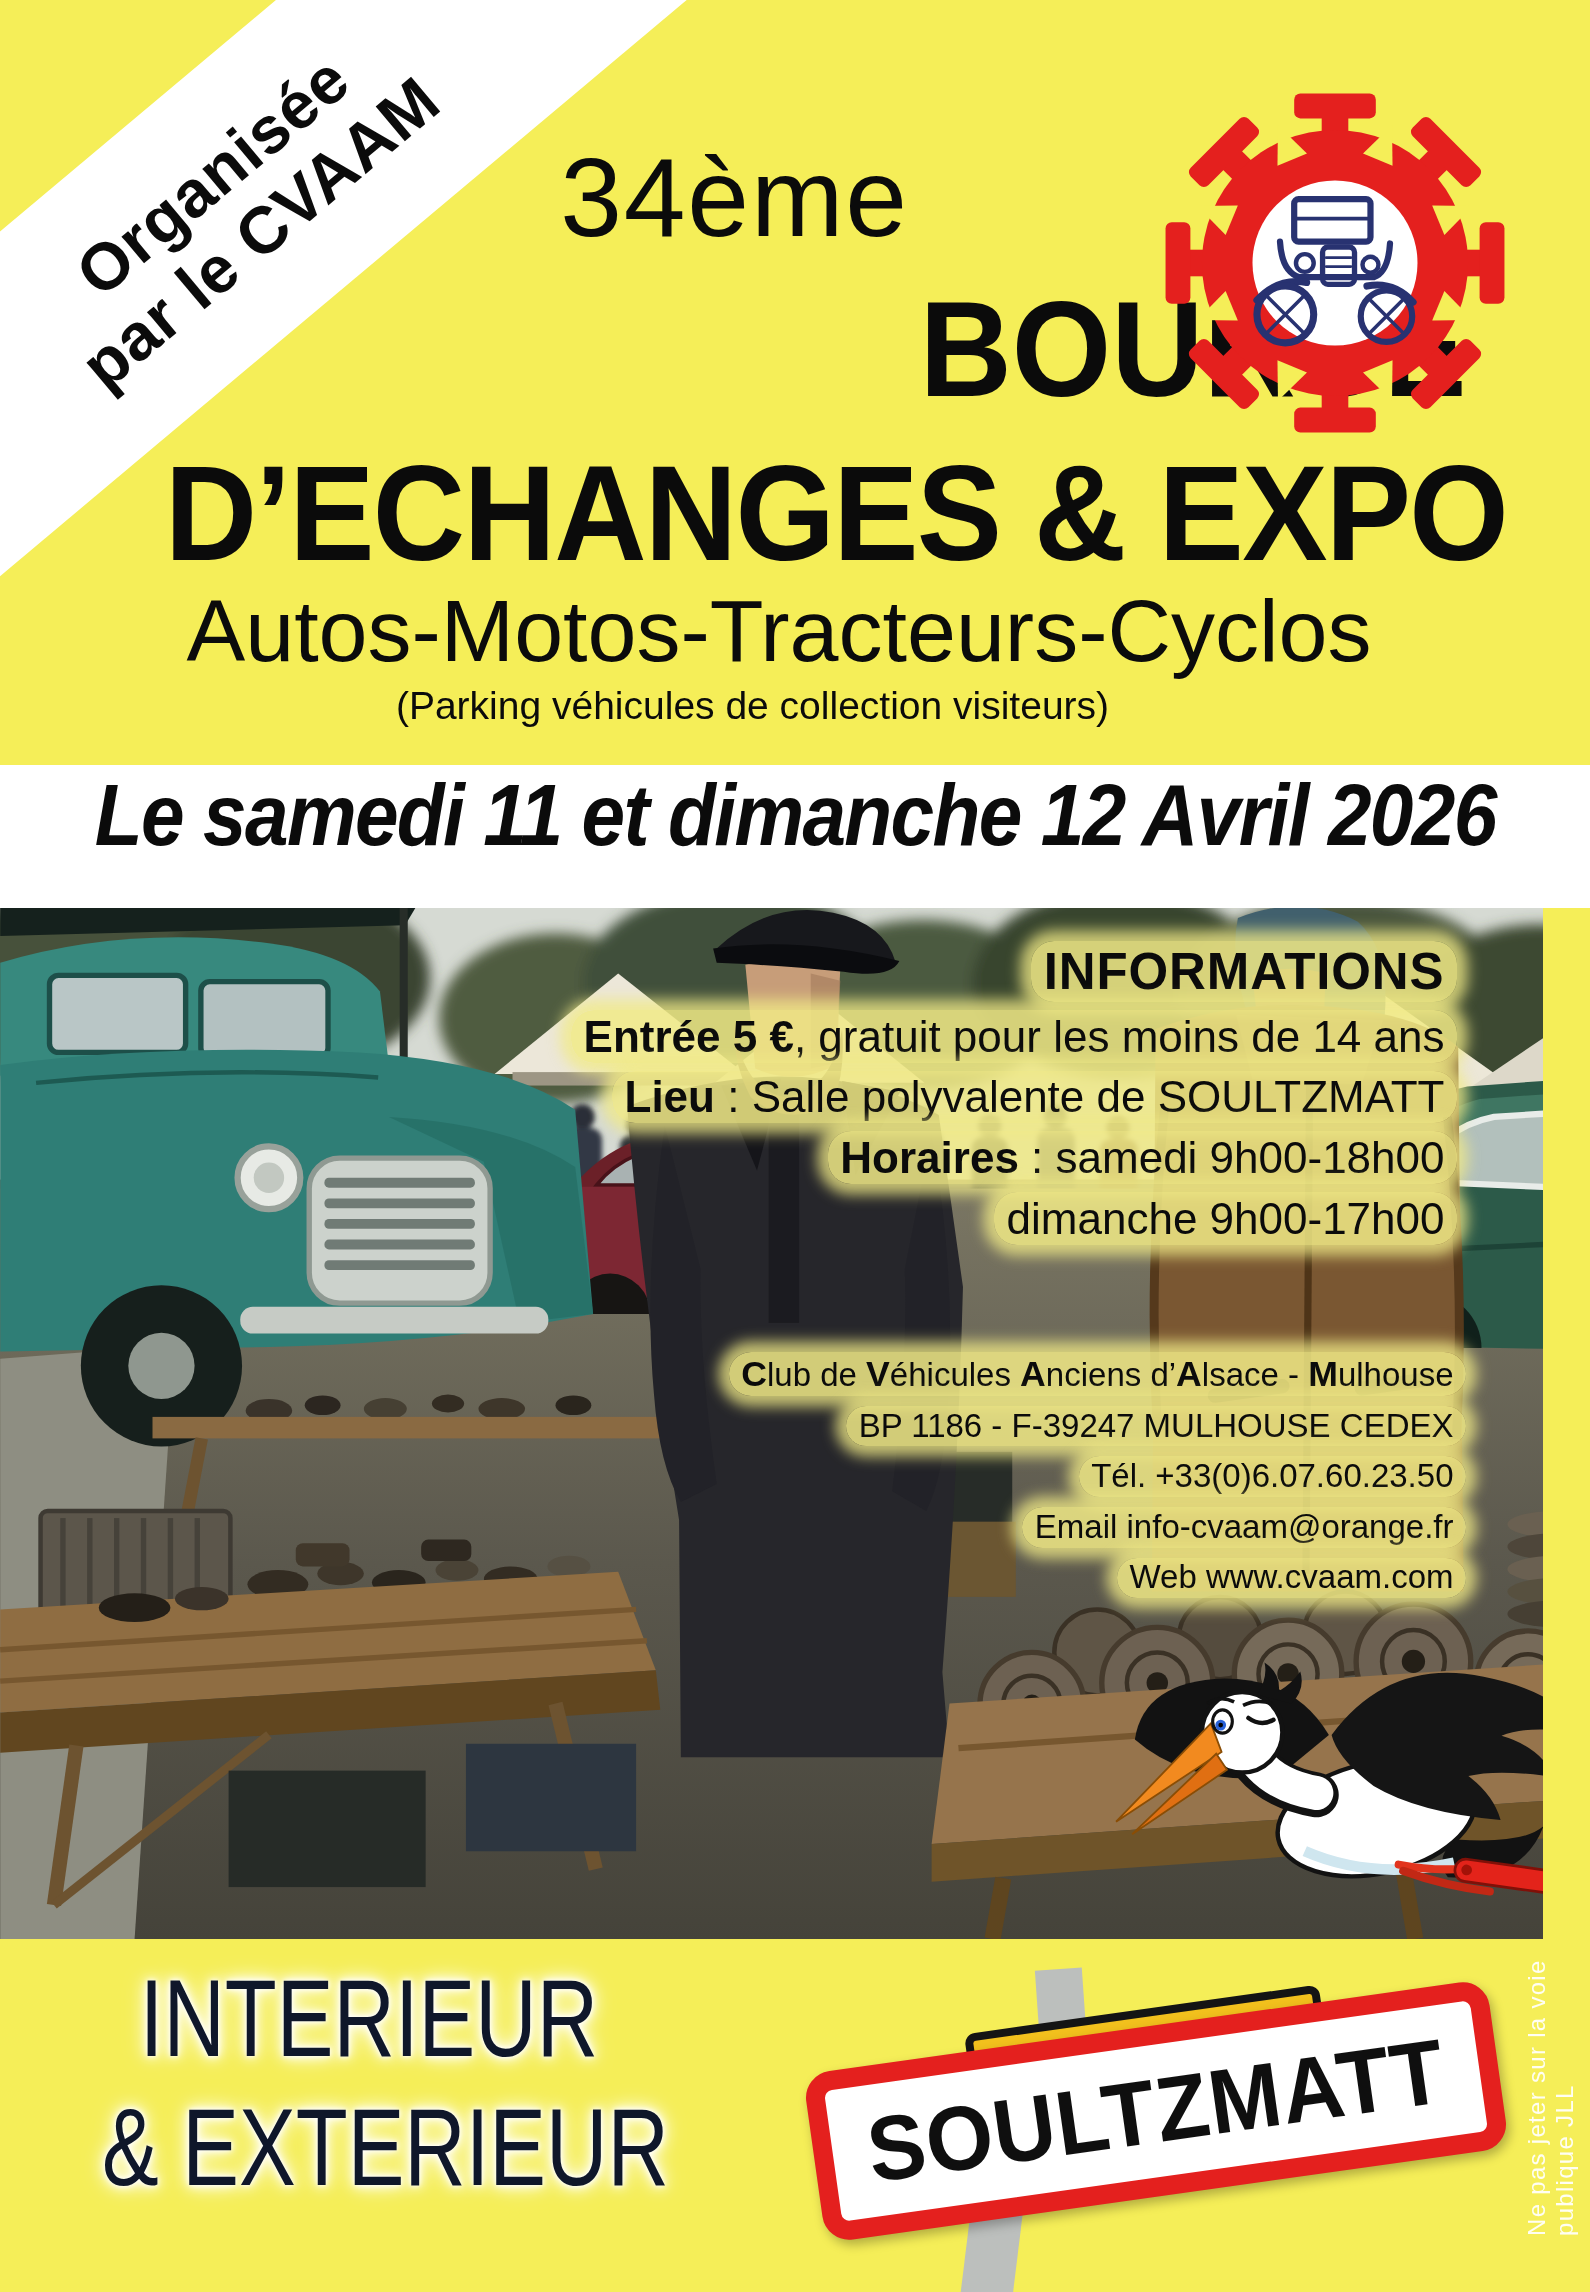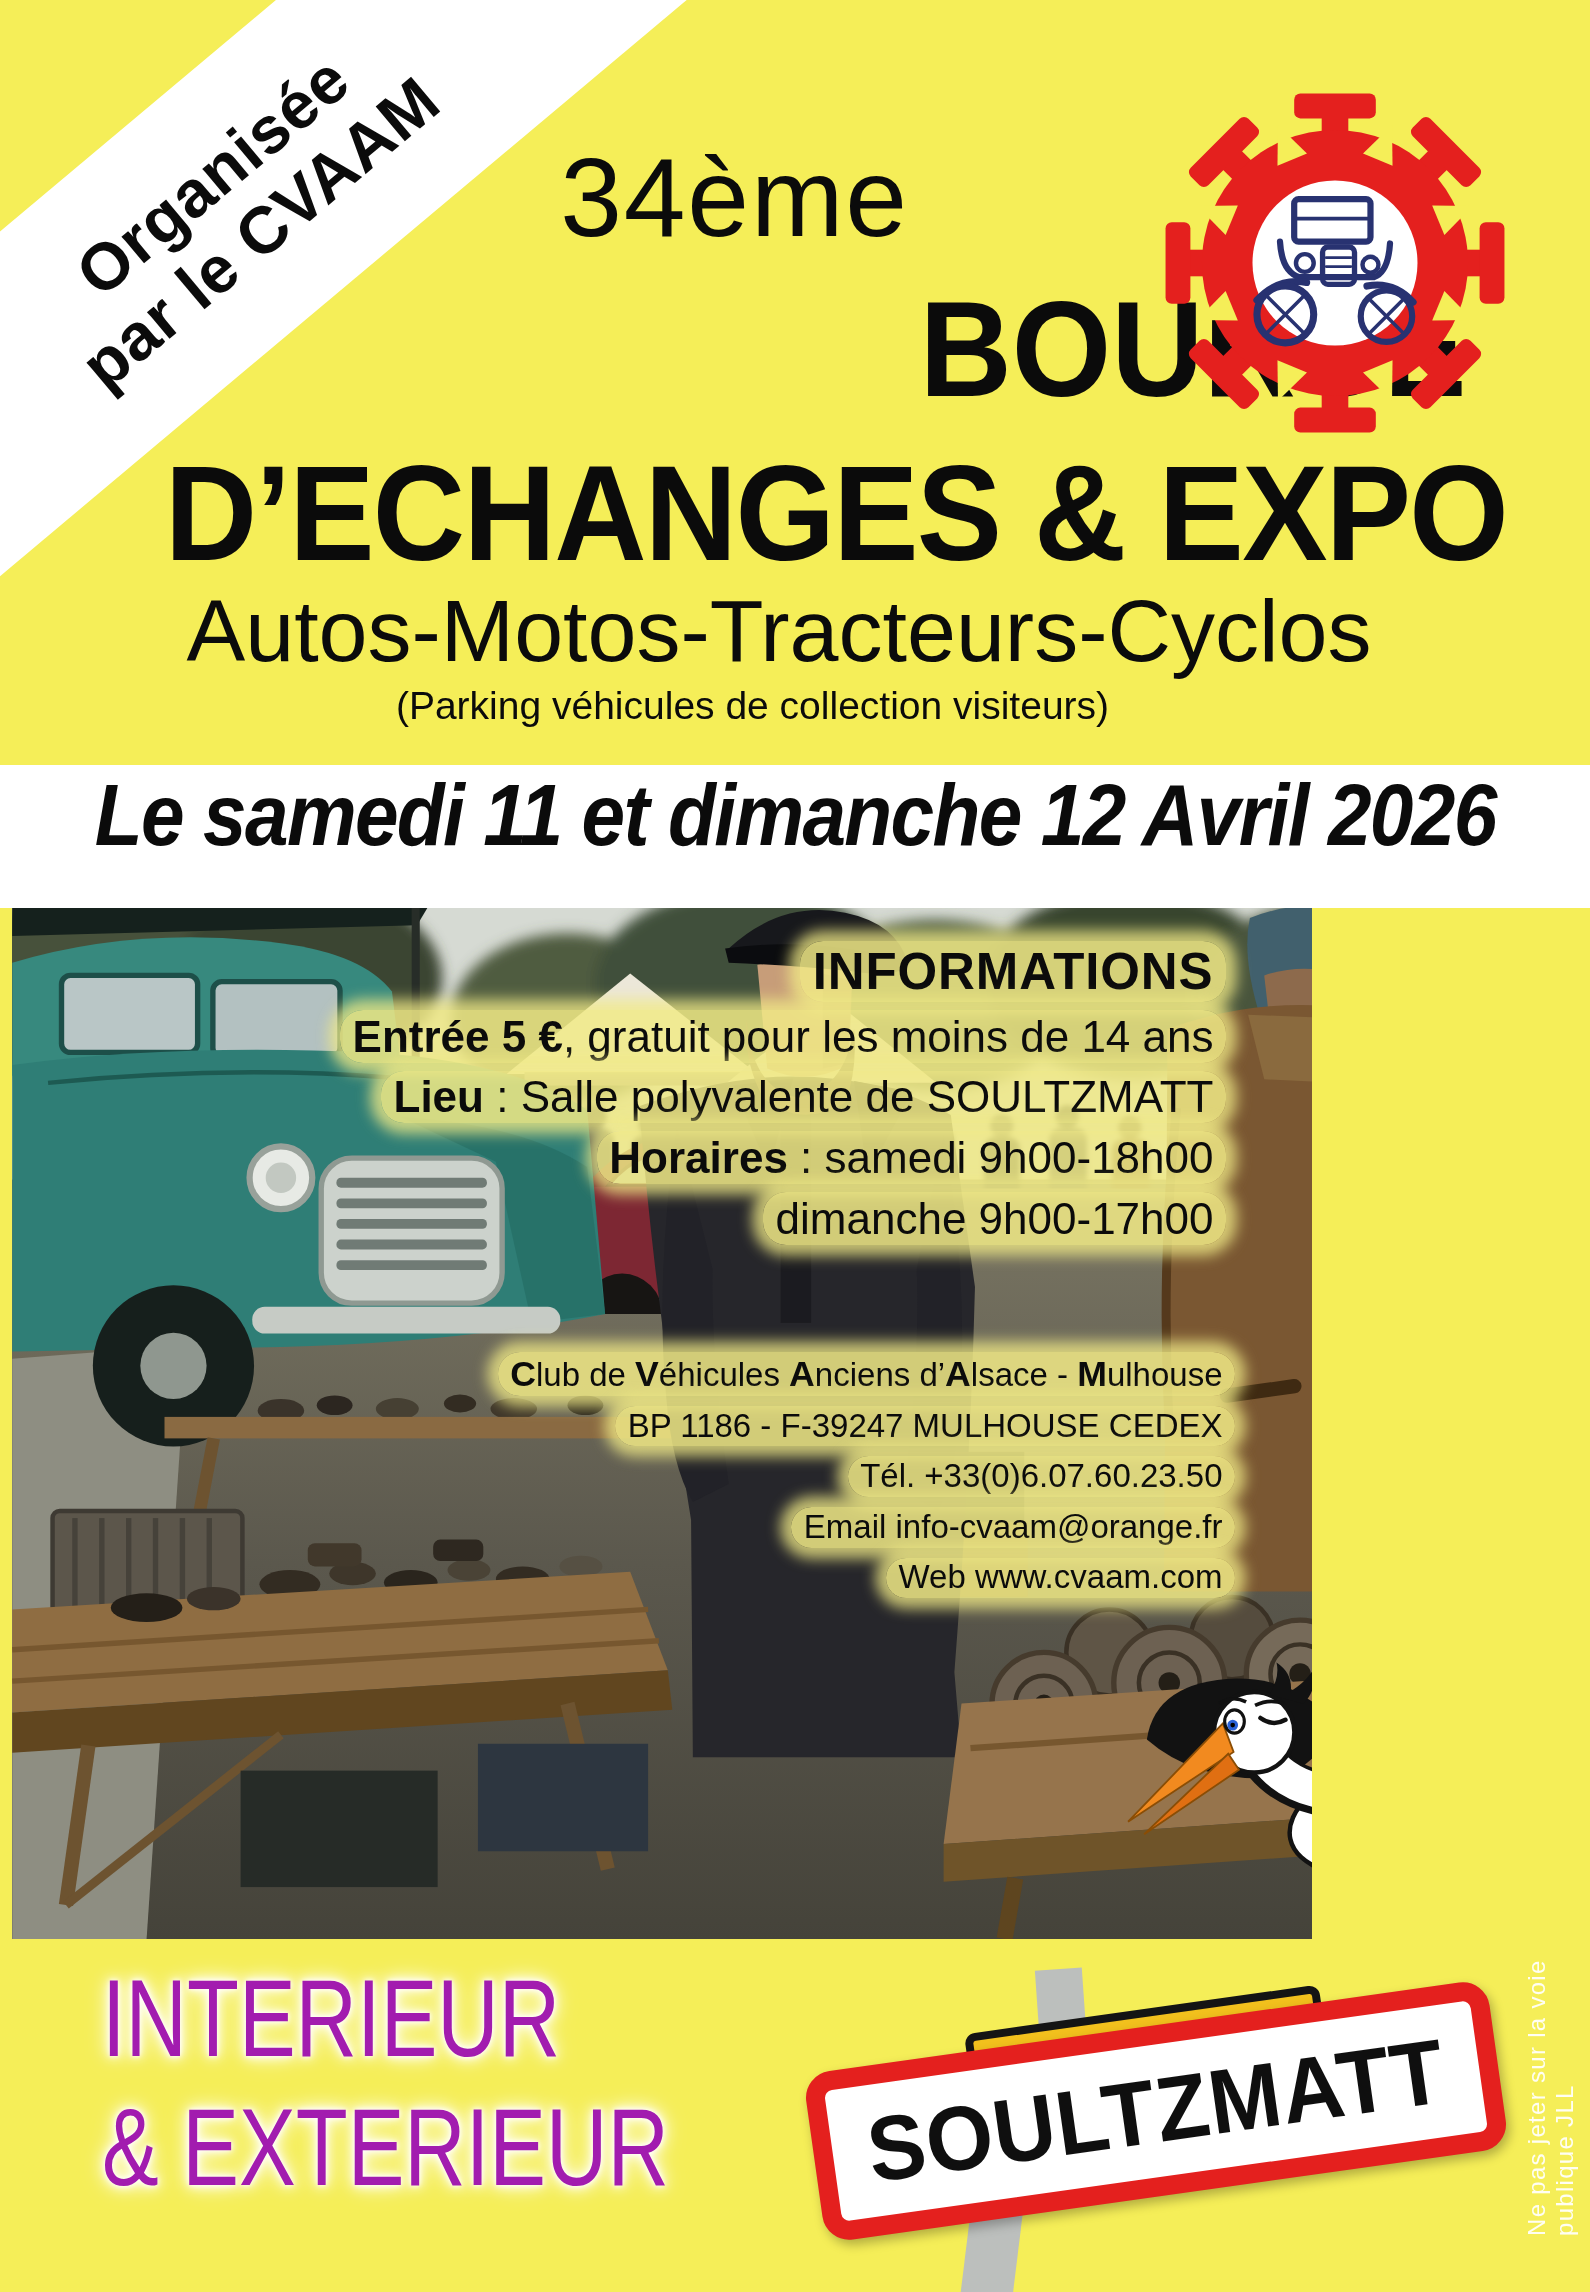--- a/index.html
+++ b/index.html
@@ -27,42 +27,42 @@
   
   .date-band{
     position:absolute; left:0; top:750px; width:1591px; height:143px; background:#ffffff;
     display:flex; align-items:flex-start; justify-content:center; z-index:2;margin-top:15px;
   }
   .date-band span{
     display:inline-block; font-size:87px; font-weight:bold; font-style:italic;
     letter-spacing:-1.8px; white-space:nowrap; transform:scaleX(.9);
   }
   
-  .photo{position:absolute; left:0; top:893px; width:1300px; height:1046px; overflow:hidden; background:#6b685c;margin-left:12px;}
+  .photo{position:absolute; left:0; top:893px; width:1543px; height:1046px; overflow:hidden; background:#6b685c;}
   .photo svg.scene{position:absolute; left:0; top:0;}
   
   .hl{
     display:inline-block; background:rgba(241,234,134,.85); border-radius:23px; padding:0.9px 12.5px;
     box-shadow:0 0 14.3px 10.7px rgba(241,234,134,.78);
   }
   .info-block{position:absolute; right:86px; top:48px; text-align:right; z-index:5;}
   .info-block .row{margin-bottom:8px;}
   .info-heading{font-size:51px; font-weight:bold; letter-spacing:0.9px;}
   .info-line{font-size:44px; line-height:1.16;}
   .info-line .b{font-weight:bold;}
   .restauration{margin-top:43px; margin-right:106px; font-size:48px; font-weight:bold;}
   .club-block{position:absolute; right:77px; top:459px; text-align:right; z-index:5;}
   .club-block .row{margin-bottom:9.9px;}
   .club-line{font-size:33px; line-height:1.18;}
   .club-line .b{font-weight:bold; font-size:1.08em;}
   .stork{position:absolute; left:1103px; top:757px; width:484px; height:279px; z-index:6;}
   
   .bottom{position:absolute; left:0; top:1939px; width:1591px; height:354px; background:#F5EE58;}
   .interior{
-    position:absolute; left:32px; top:25px; width:636px; text-align:left; color:#a21caf;
+    position:absolute; left:32px; top:25px; width:636px; text-align:right; color:#0f172a;
     font-size:109px; line-height:1.0;
     text-shadow:0 0 5.4px #fff,0 0 10.7px #fff,0 0 18px rgba(255,255,255,.95),0 0 27px rgba(255,255,255,.8);
     z-index:2;
   }
   .interior div{transform:scaleX(.78); white-space:nowrap;}
   .interior .l2{margin-top:19.7px;}
   .post{position:absolute; background:#bcbfbd; z-index:1;}
   .post.stub{left:1037px; top:29.6px; width:47px; height:63px; transform:rotate(-4deg);}
   .post.mid{left:1113px; top:128px; width:45px; height:107px; transform:rotate(-6deg);}
   .post.main{left:967px; top:246px; width:52px; height:115px; transform:rotate(7deg);}

